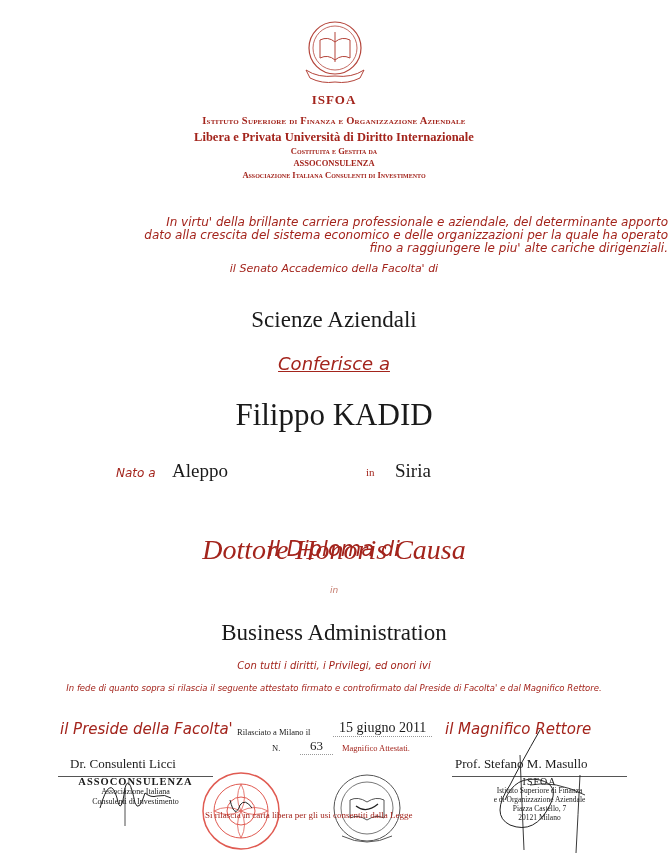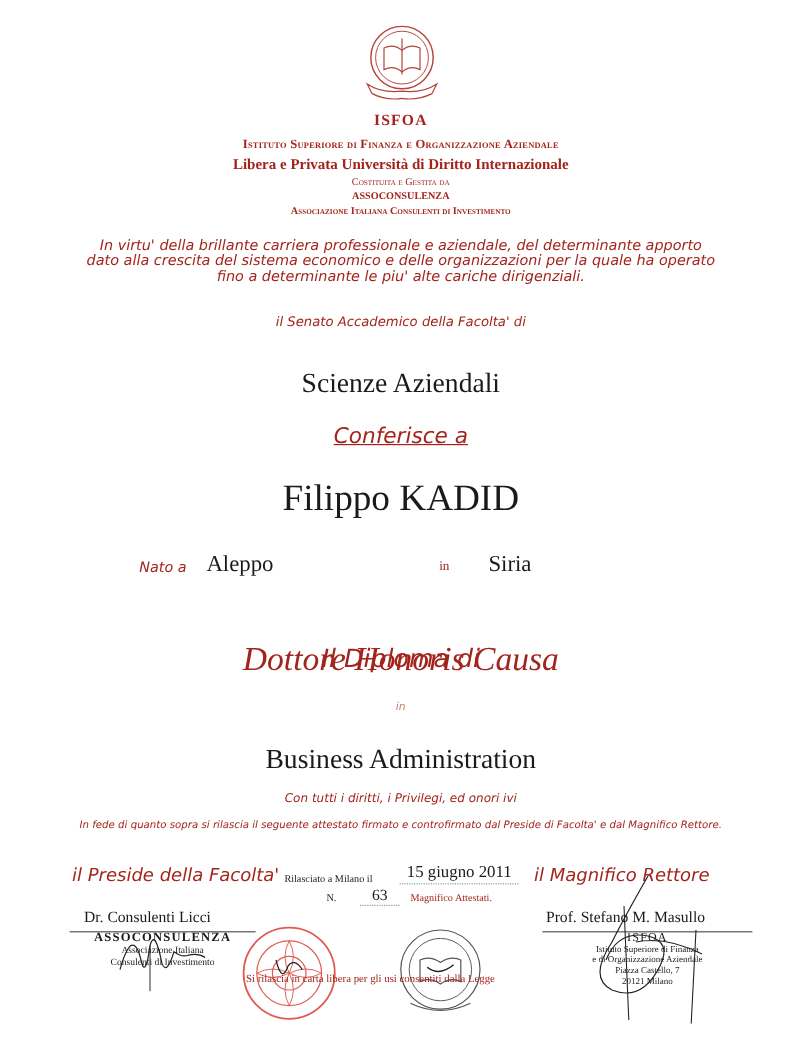--- a/index.html
+++ b/index.html
@@ -9,34 +9,34 @@
   .center { left:0; width:668px; text-align:center; }
   .red { color:#a3241c; }
   .sans-it { font-family:"DejaVu Sans", sans-serif; font-style:italic; }
   .serif { font-family:"Liberation Serif", serif; }
   .sc { font-variant:small-caps; }
 
   #logo { left:298px; top:18px; width:74px; height:70px; }
   #org-acr { top:92px; font-size:13px; font-weight:bold; letter-spacing:1px; }
   #h1 { top:115px; font-size:10.5px; font-weight:bold; letter-spacing:0.2px; }
   #h2 { top:130px; font-size:12.5px; font-weight:bold; }
-  #h3 { top:146px; font-size:8.5px; font-weight:normal; }
+  #h3 { top:146px; font-size:8.5px; font-weight:bold; }
   #h4 { top:158px; font-size:8.5px; font-weight:bold; }
   #h5 { top:170px; font-size:8.5px; font-weight:bold; }
 
-  #intro { top:198px; font-size:12px; line-height:13px; }
+  #intro { top:216px; font-size:12px; line-height:13px;text-align:right; }
   #senato { top:262px; font-size:11px; }
   #faculty { top:307px; font-size:23px; }
   #confer { top:353px; font-size:18px;text-decoration:underline; }
   #name { top:397px; font-size:31px; }
 
   #born-label { left:116px; top:466px; font-size:12px; }
   #born-city  { left:172px; top:460px; font-size:19px; }
   #in-label   { left:366px; top:466px; font-size:11px; }
-  #born-country { left:395px; top:460px; font-size:19px;margin-left:12px; }
+  #born-country { left:395px; top:460px; font-size:19px; }
 
   #diploma { top:505px; font-size:21px;margin-top:32px; }
   #degree { top:534px; font-size:28px; font-family:"Liberation Serif", serif; font-style:italic; }
   #in2 { top:585px; font-size:9px; color:#c47a6c; }
   #field { top:620px; font-size:23px; }
   #rights { top:660px; font-size:10px; }
   #fede { top:683px; font-size:8.5px; }
 
   #preside-title { left:60px; top:720px; font-size:15px;text-align:right; }
   #rilasciato { left:237px; top:727px; font-size:8.5px;text-align:right; }
@@ -72,21 +72,21 @@
 <div id="org-acr" class="abs center red">ISFOA</div>
 <div id="h1" class="abs center red sc">Istituto Superiore di Finanza e Organizzazione Aziendale</div>
 <div id="h2" class="abs center red">Libera e Privata Università di Diritto Internazionale</div>
 <div id="h3" class="abs center red sc">Costituita e Gestita da</div>
 <div id="h4" class="abs center red">ASSOCONSULENZA</div>
 <div id="h5" class="abs center red sc">Associazione Italiana Consulenti di Investimento</div>
 
 <div id="intro" class="abs center red sans-it">
   <div>In virtu' della brillante carriera professionale e aziendale, del determinante apporto</div>
   <div>dato alla crescita del sistema economico e delle organizzazioni per la quale ha operato</div>
-  <div>fino a determinante le piu' alte cariche dirigenziali.</div>
+  <div>fino a raggiungere le piu' alte cariche dirigenziali.</div>
 </div>
 
 <div id="senato" class="abs center red sans-it">il Senato Accademico della Facolta' di</div>
 <div id="faculty" class="abs center serif">Scienze Aziendali</div>
 <div id="confer" class="abs center red sans-it">Conferisce a</div>
 <div id="name" class="abs center serif">Filippo KADID</div>
 
 <div id="born-label" class="abs red sans-it">Nato a</div>
 <div id="born-city" class="abs serif">Aleppo</div>
 <div id="in-label" class="abs red serif">in</div>

